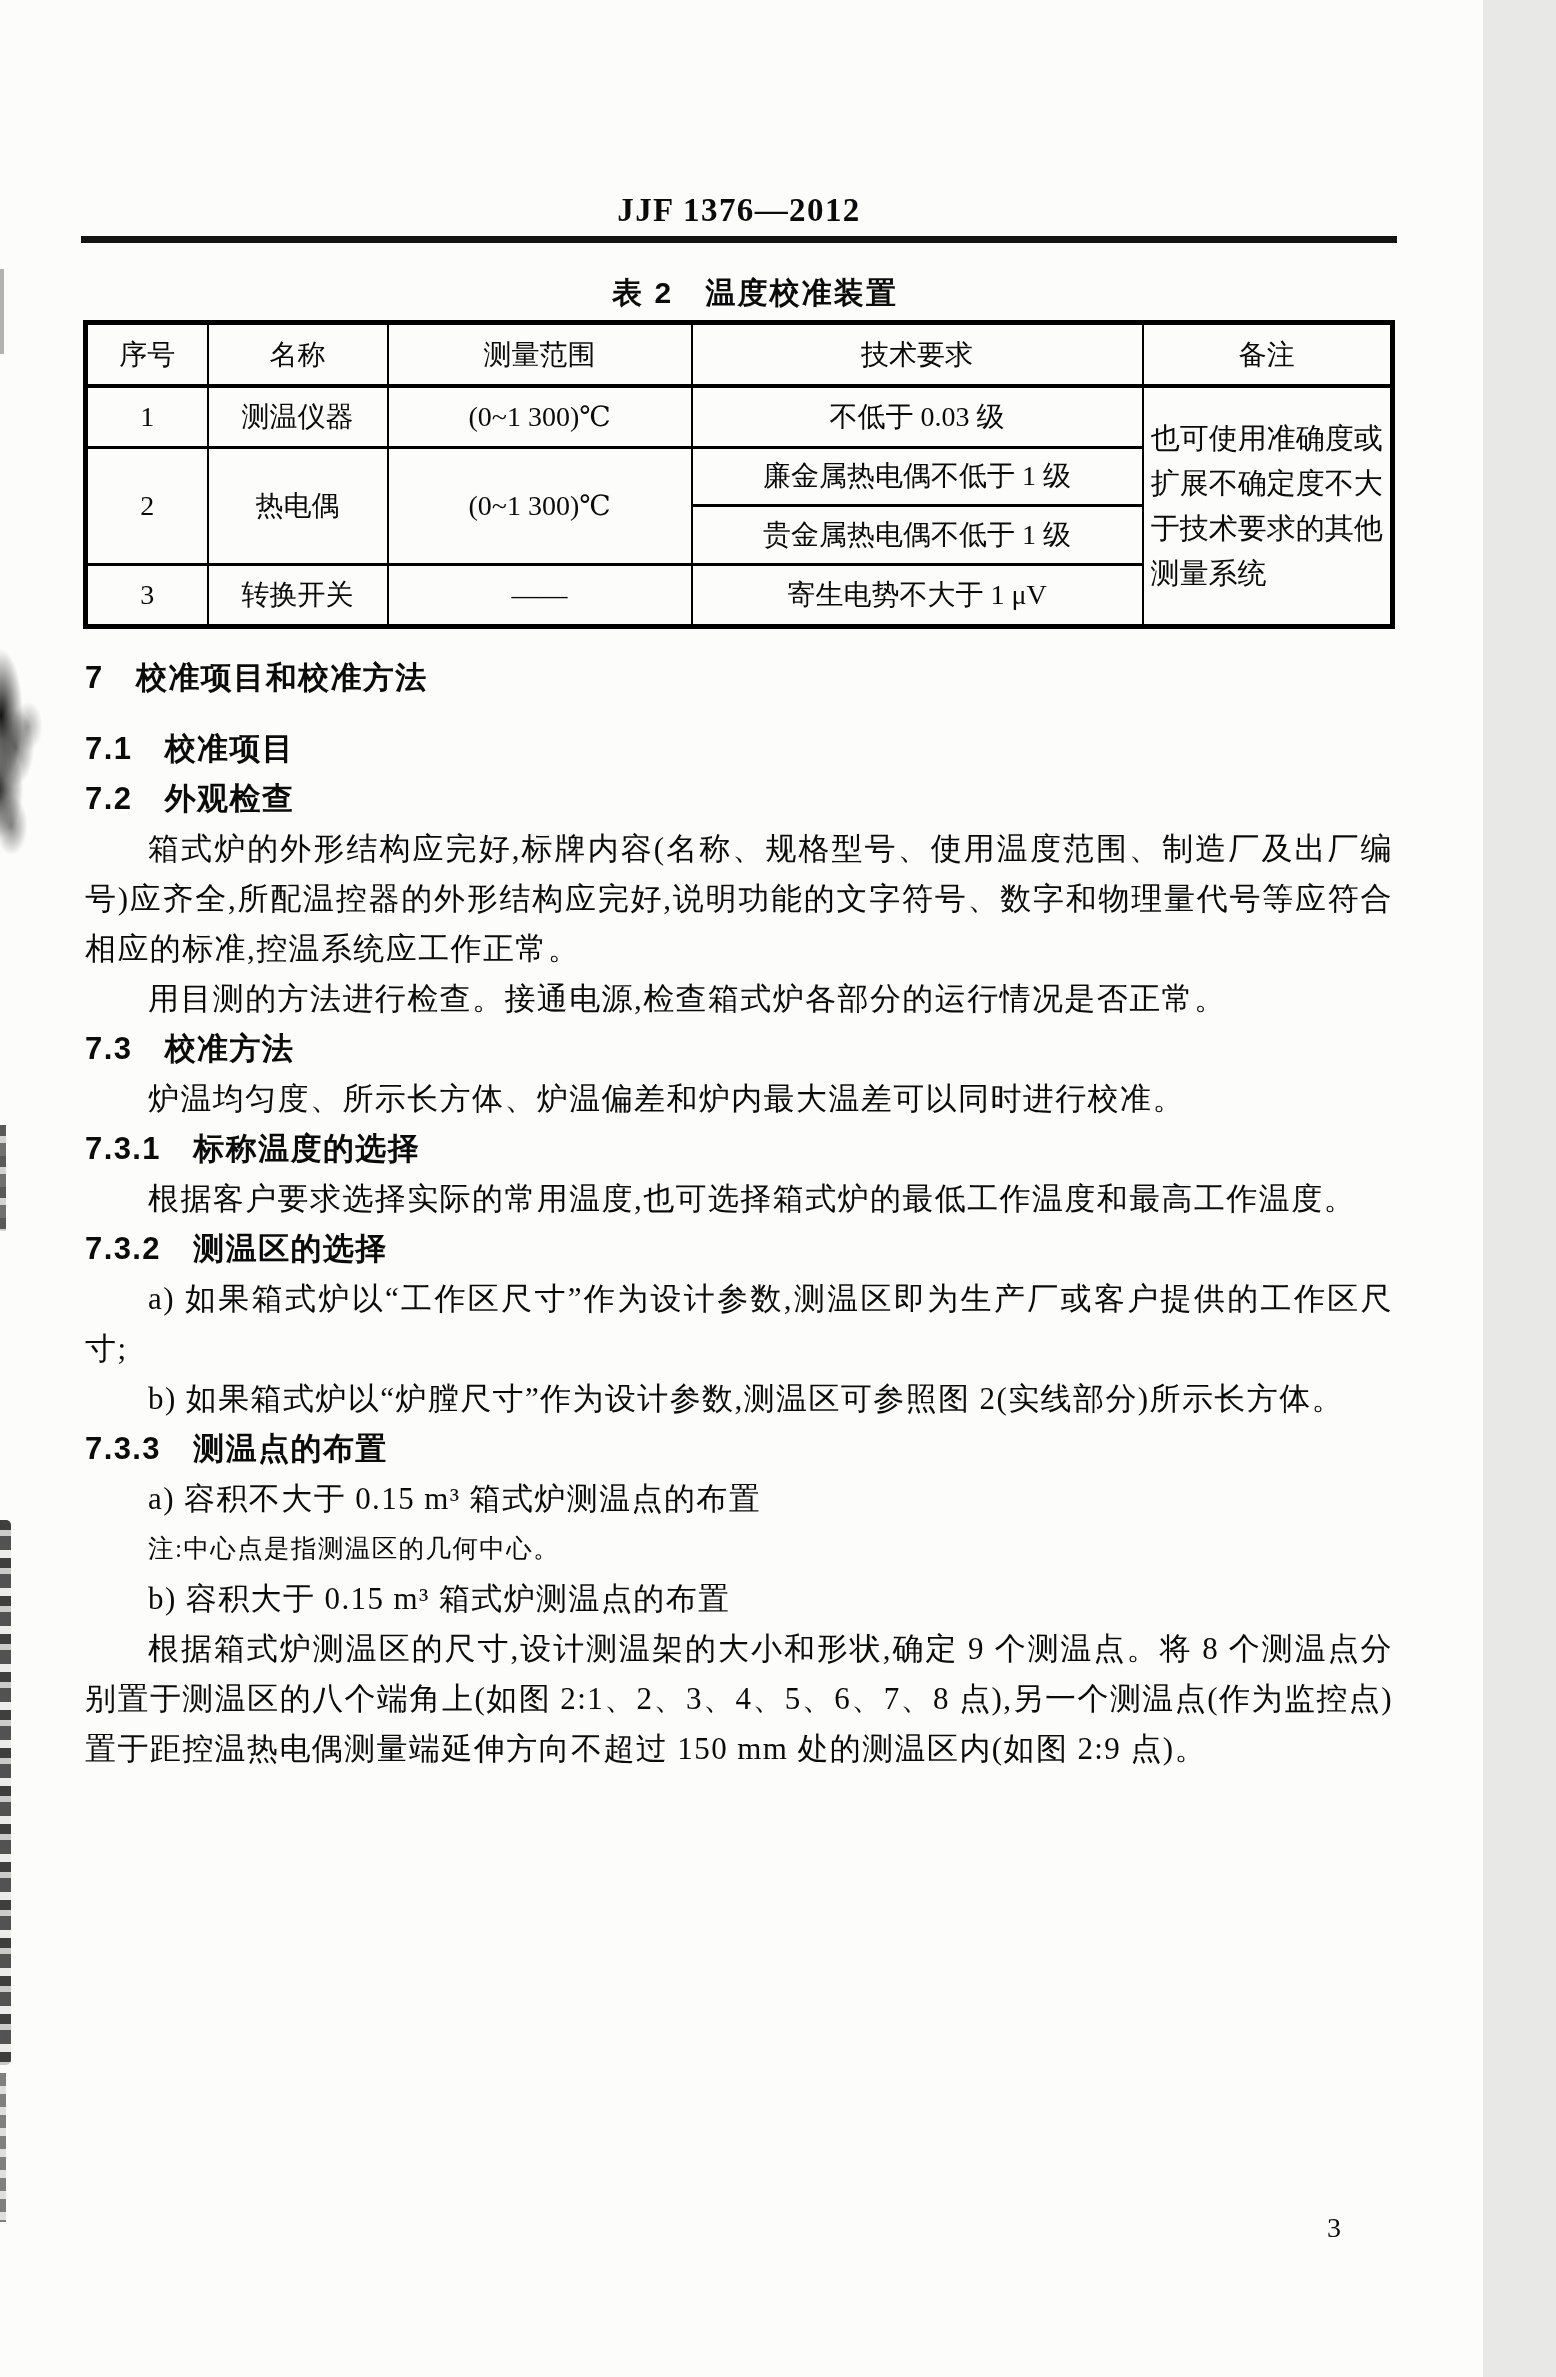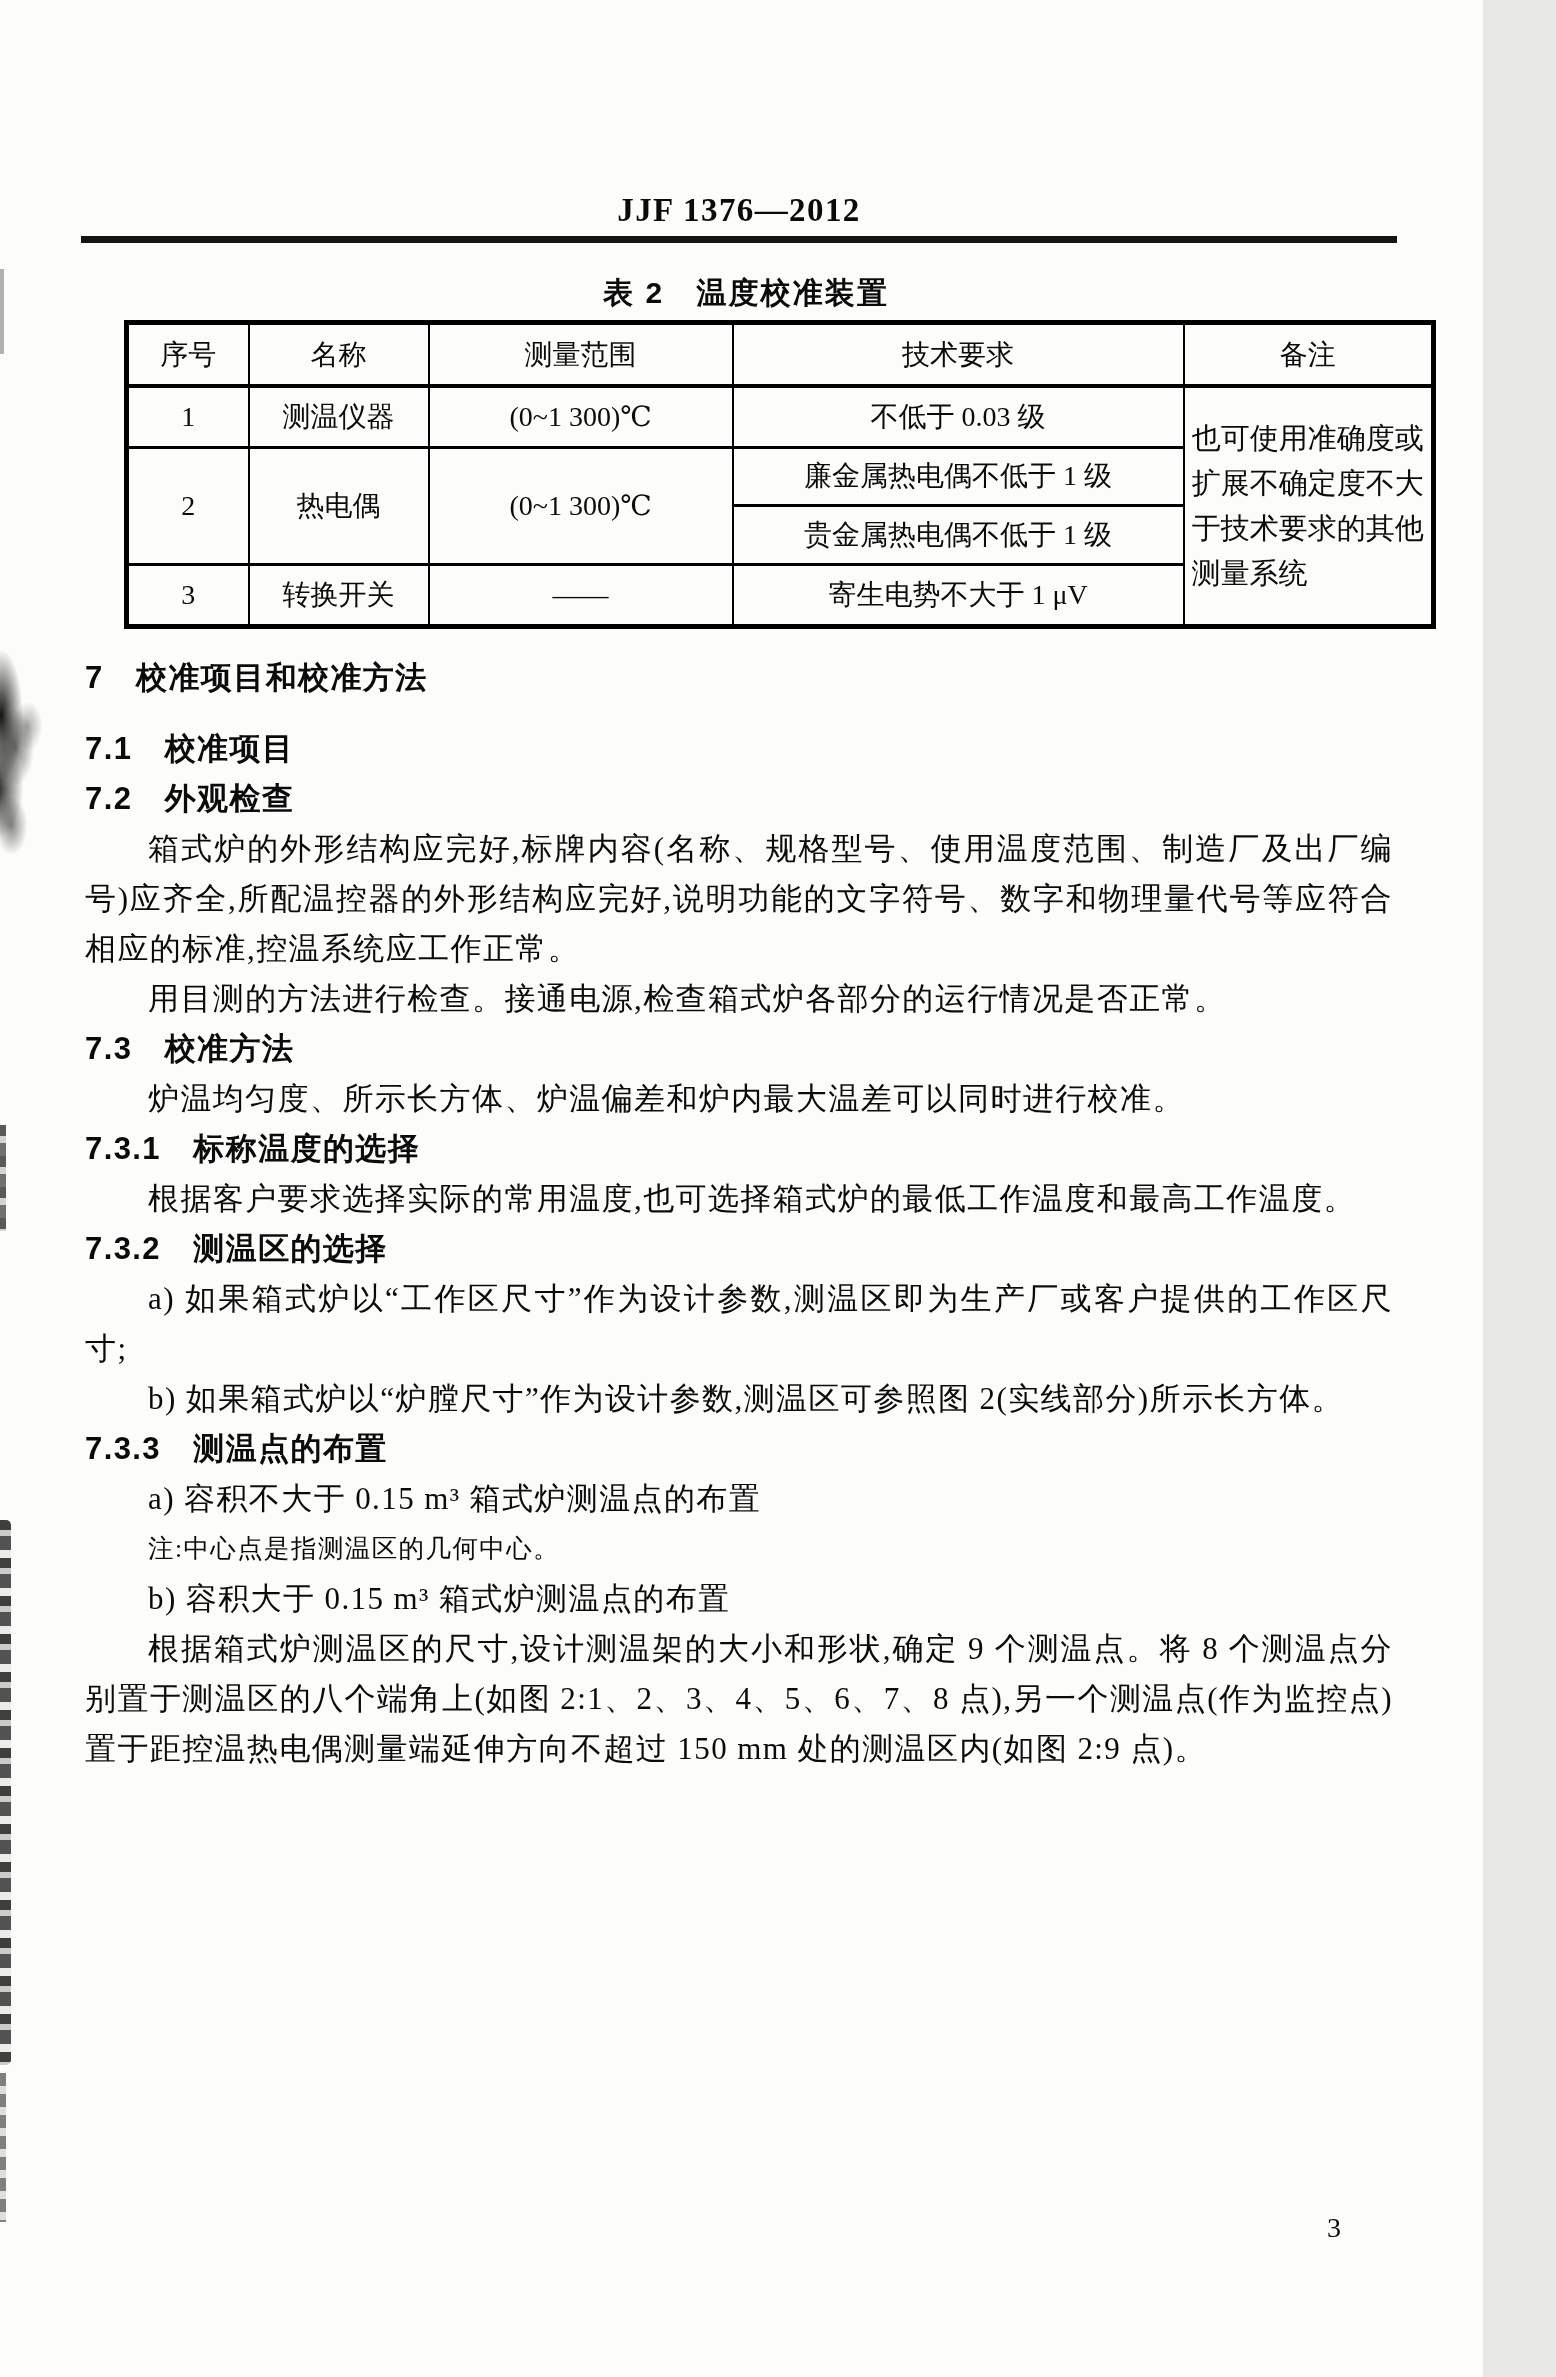--- a/index.html
+++ b/index.html
@@ -23,32 +23,31 @@
     font-size:33px; font-weight:bold; letter-spacing:1.4px;
     font-family:"Liberation Serif","DejaVu Serif",serif;
   }
   .header-rule {
     position:absolute; top:236px; left:81px; width:1316px; height:7px;
     background:#141414;
   }
 
   
   .table-caption {
-    position:absolute; top:273px; left:92px; width:1308px;
+    position:absolute; top:273px; left:101px; width:1308px;
     text-align:center;
     font-size:30px; font-weight:bold;
     font-family:"Liberation Sans","DejaVu Sans",sans-serif;
     letter-spacing:2.1px;
   }
   table.equip {
     position:absolute; top:320px; left:83px; width:1308px;
     border-collapse:collapse; table-layout:fixed;
     font-size:28px;
     border:5px solid #000;
-    margin-left:41px;
   }
   table.equip th, table.equip td {
     border-style:solid; border-color:#000;
     border-width:3.5px 2.1px;
     text-align:center; vertical-align:middle;
     font-weight:normal;
     padding:0 7px;
     overflow:hidden;
   }
   table.equip tr.thead th { border-bottom-width:4.2px; height:59px; }

